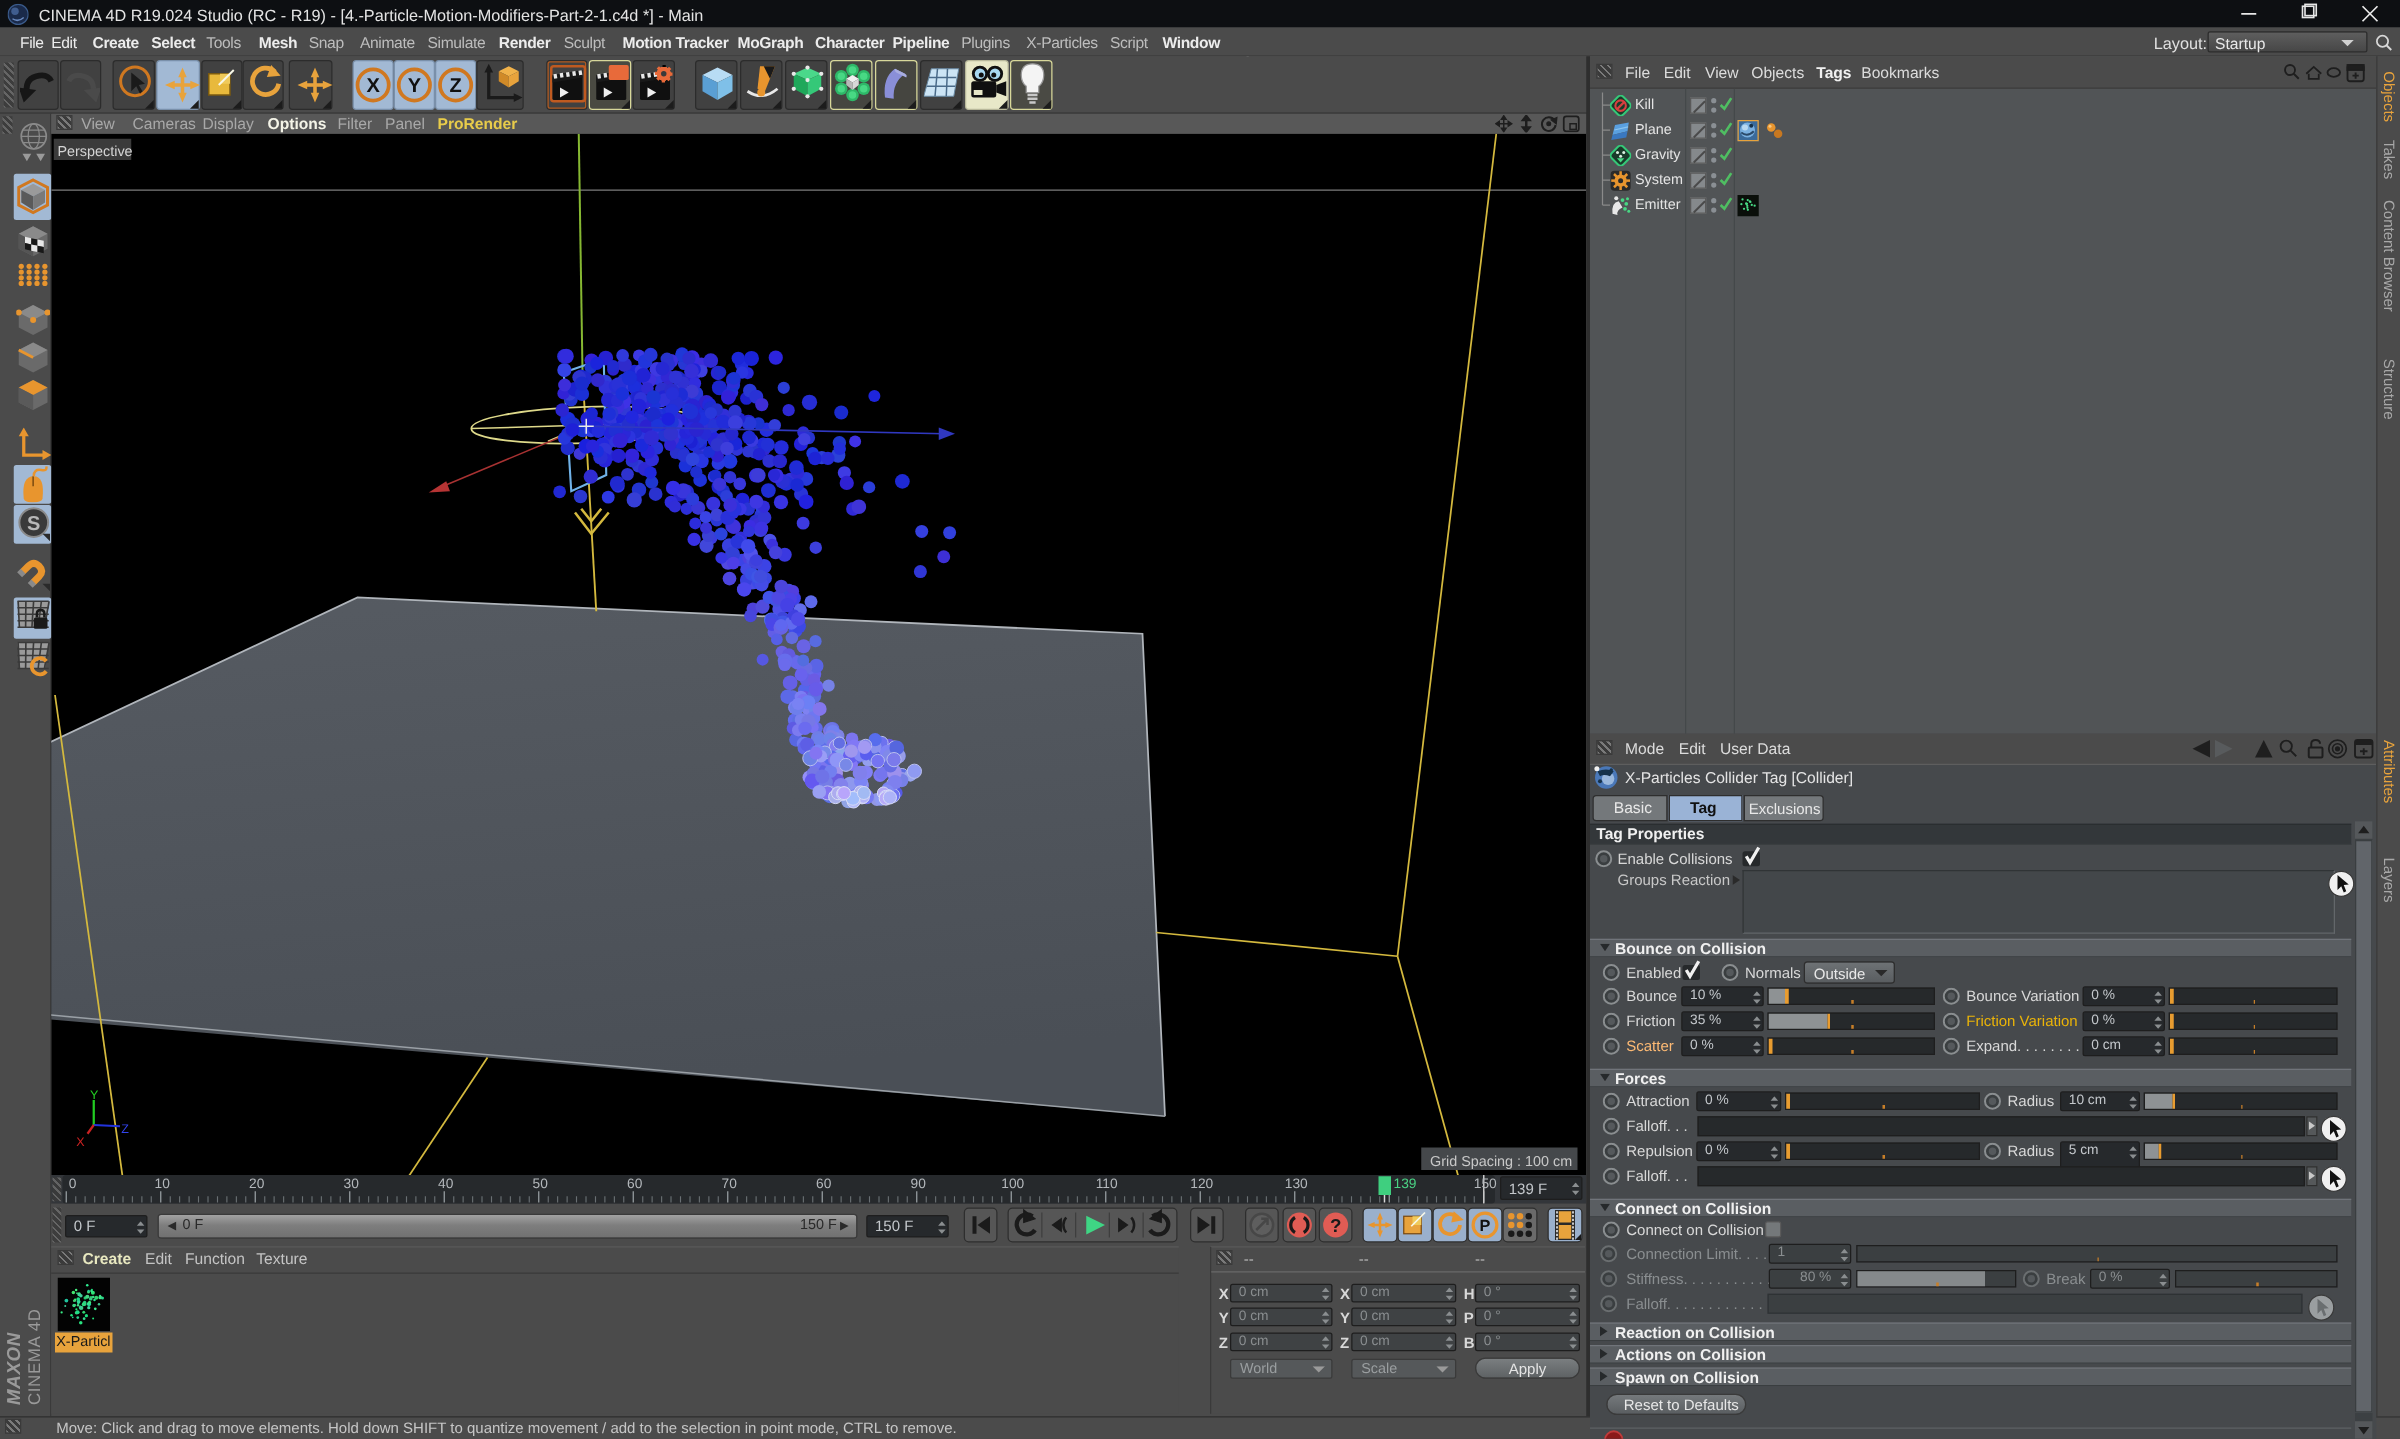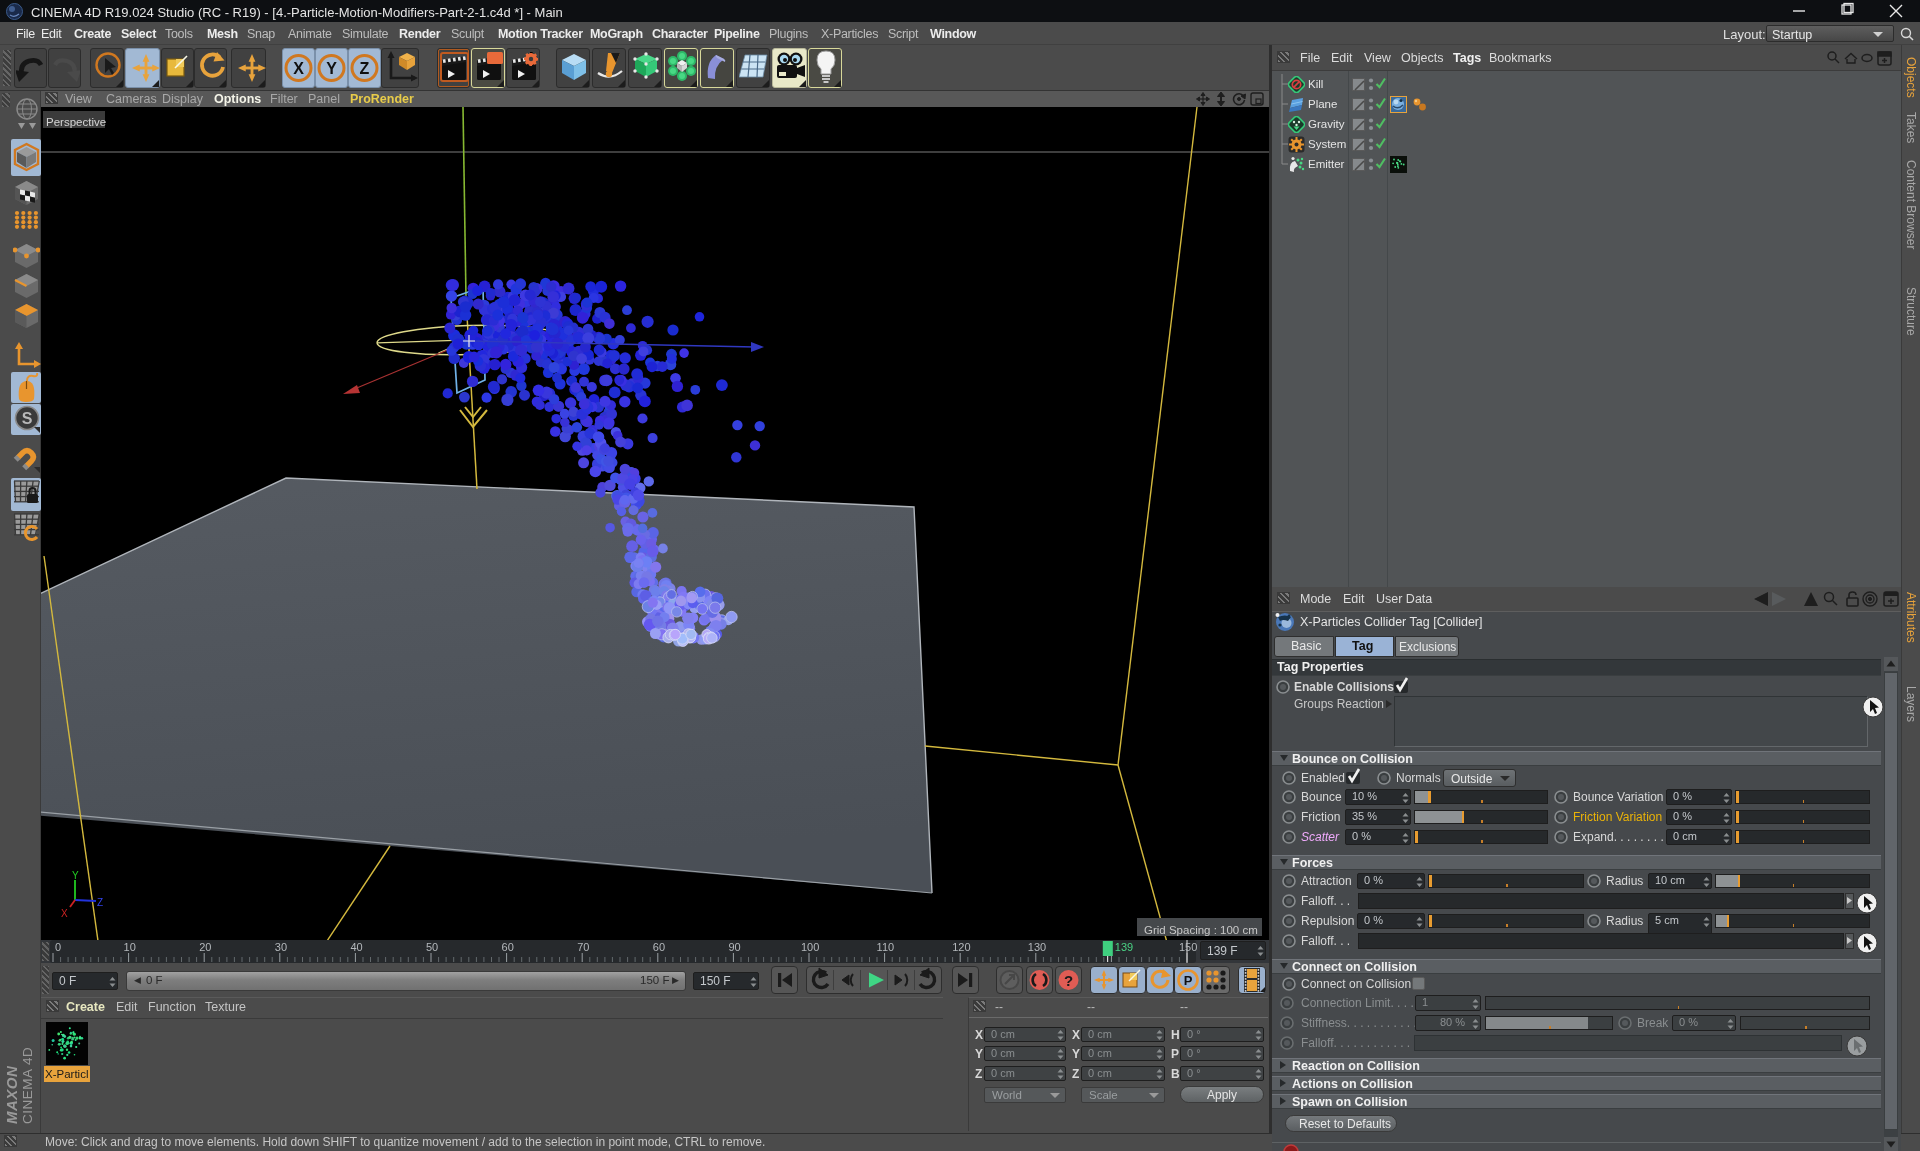--- a/index.html
+++ b/index.html
@@ -1937,21 +1937,21 @@
 <div class="abs" style="left:1335px;top:636px;width:59px;height:21px;background:#9ab3d6;border:1px solid #2e2e2e;"></div>
 <div class="tx" style="left:1352px;top:639px;font-size:12.5px;color:#111;font-weight:700;">Tag</div>
 <div class="abs" style="left:1395px;top:636px;width:64px;height:21px;background:#74787b;border:1px solid #2e2e2e;border-radius:0 3px 3px 0;"></div>
 <div class="tx" style="left:1399px;top:640px;font-size:12px;color:#e8e8e8;font-weight:400;">Exclusions</div>
 <div class="abs" style="left:1272px;top:659px;width:609px;height:17px;background:#33373a;border-top:1px solid #2a2e30;border-bottom:1px solid #3a3e40;"></div>
 <div class="tx" style="left:1277px;top:660px;font-size:12.5px;color:#f0f0f0;font-weight:700;">Tag Properties</div>
 <svg class="ic" style="left:1276px;top:680px" width="14" height="14">
     <circle cx="7" cy="7" r="6" fill="#3a3e40" stroke="#8a8e90" stroke-width="1.6"></circle>
     <circle cx="7" cy="7" r="3" fill="#55595c"></circle>
   </svg>
-<div class="tx" style="left:1294px;top:680px;font-size:12px;color:#d8d8d8;font-weight:700;">Enable Collisions</div>
+<div class="tx" style="left:1294px;top:680px;font-size:12px;color:#d8d8d8;font-weight:400;">Enable Collisions</div>
 <div class="abs" style="left:1394px;top:681px;width:14px;height:12px;background:#26292b;border-radius:2px;"></div>
 <svg class="ic" style="left:1394px;top:676px" width="16" height="17">
     <path d="M3,9 L6,14 L13,2" fill="none" stroke="#f0f0f0" stroke-width="2.6"></path>
   </svg>
 <div class="tx" style="left:1294px;top:697px;font-size:12px;color:#c8c8c8;font-weight:400;">Groups Reaction</div>
 <svg class="ic" style="left:1386px;top:700px" width="7" height="9">
     <polygon points="0,0 6,4 0,8" fill="#2a2a2a"></polygon>
   </svg>
 <div class="abs" style="left:1394px;top:696px;width:474px;height:51px;background:#43474a;border:1px solid #303436;border-right-color:#63676a;border-bottom-color:#63676a;"></div>
 <svg class="ic" style="left:1862px;top:696px" width="22" height="22">
@@ -2041,21 +2041,21 @@
       <polygon points="3.5,10 0.5,6.5 6.5,6.5" fill="#8a8e90"></polygon>
     </svg>
   </div>
 <div class="abs" style="left:1735px;top:810px;width:135px;height:14px;background:#26292b;border:1px solid #1e1e1e;"></div>
 <div class="abs" style="left:1736.0px;top:811px;width:2.6px;height:12px;background:#e89c30;"></div>
 <div class="abs" style="left:1802.5px;top:820px;width:1.6px;height:3px;background:#c87f28;"></div>
 <svg class="ic" style="left:1282px;top:830px" width="14" height="14">
     <circle cx="7" cy="7" r="6" fill="#3a3e40" stroke="#8a8e90" stroke-width="1.6"></circle>
     <circle cx="7" cy="7" r="3" fill="#55595c"></circle>
   </svg>
-<div class="tx" style="left:1301px;top:830px;font-size:12px;color:#f0abfc;font-weight:400;font-style:italic;">Scatter</div>
+<div class="tx" style="left:1301px;top:830px;font-size:12px;color:#fdba74;font-weight:400;">Scatter</div>
 <div class="abs" style="left:1345px;top:829px;width:66px;height:16px;background:#26292c;border:1px solid #1e1e1e;border-radius:2px;">
     <span style="position:absolute;left:6px;top:0.0px;font-size:11px;color:#c4c8cc;">0 %</span>
     <svg class="ic" style="left:56px;top:2.5px" width="8" height="11">
       <polygon points="3.5,0 0.5,3.5 6.5,3.5" fill="#8a8e90"></polygon>
       <polygon points="3.5,10 0.5,6.5 6.5,6.5" fill="#8a8e90"></polygon>
     </svg>
   </div>
 <div class="abs" style="left:1414px;top:830px;width:134px;height:14px;background:#26292b;border:1px solid #1e1e1e;"></div>
 <div class="abs" style="left:1415.0px;top:831px;width:2.6px;height:12px;background:#e89c30;"></div>
 <div class="abs" style="left:1481.0px;top:840px;width:1.6px;height:3px;background:#c87f28;"></div>

